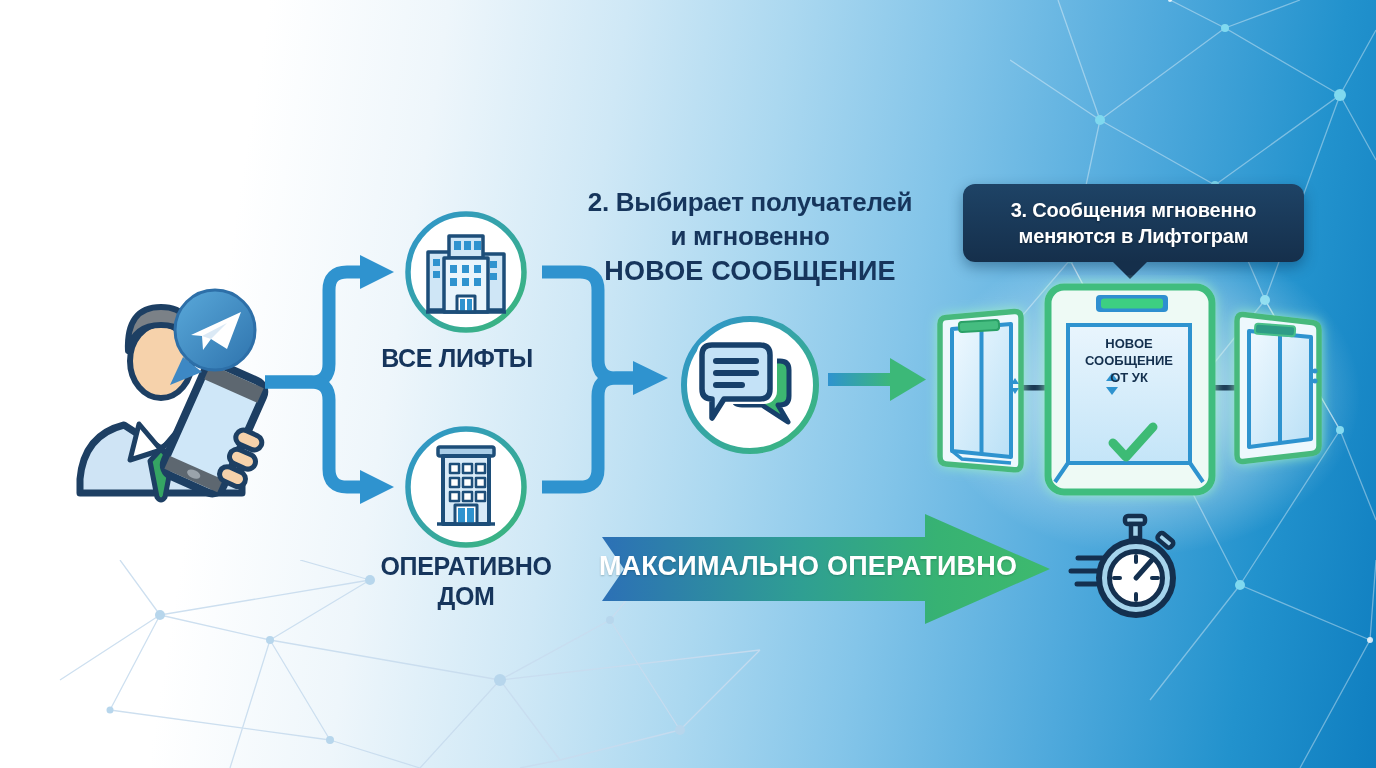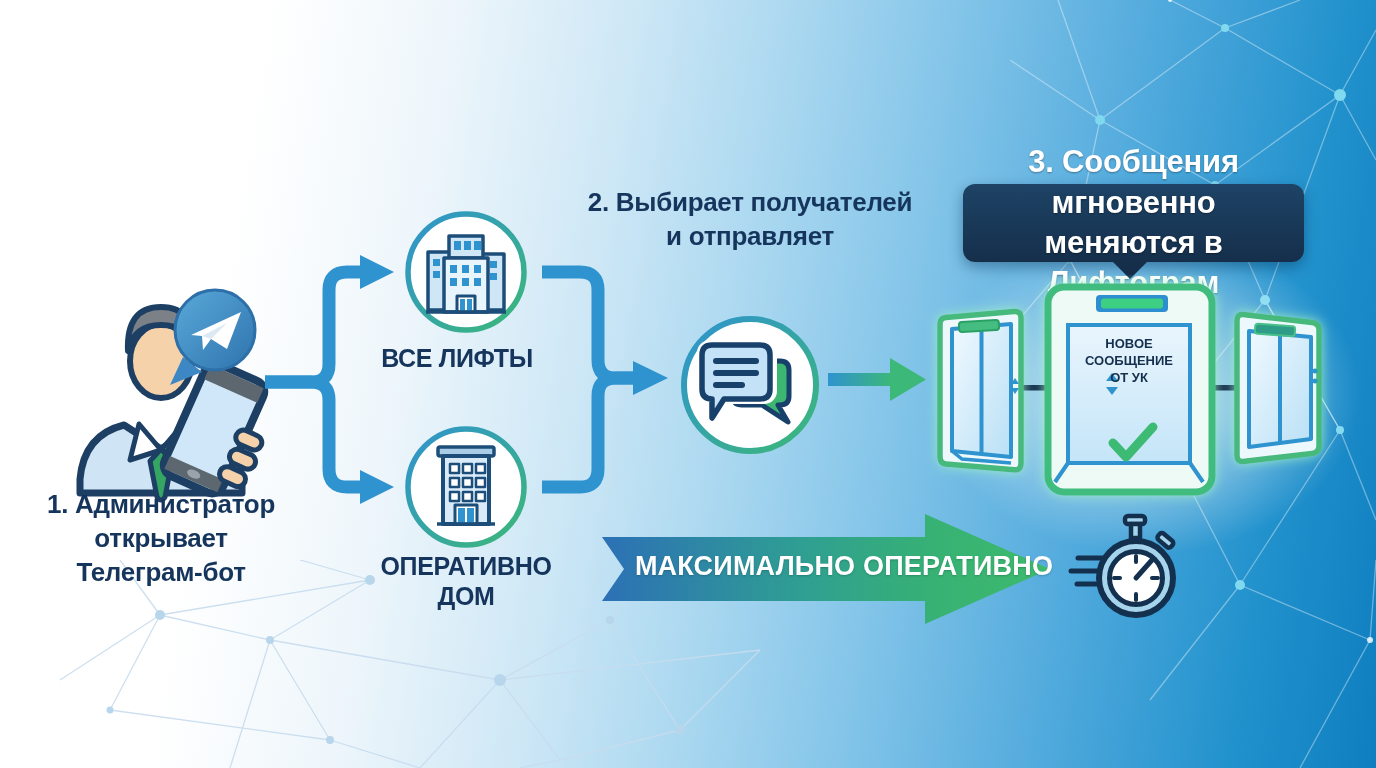--- a/index.html
+++ b/index.html
@@ -13,21 +13,21 @@
   .pre{white-space:pre-line;}
   .step1{font-size:26px;line-height:1.3;}
   .step2 span{display:block;font-size:26px;line-height:1.3;}
   .step2 .l3{font-size:27px;font-weight:800;letter-spacing:.2px;}
   .circle-label{font-size:25px;font-weight:800;line-height:1.18;}
   .banner{
     background:linear-gradient(180deg,#1e4366 0%,#152f4b 100%);
     border-radius:12px;box-shadow:0 5px 14px rgba(3,40,75,.4);
     display:flex;align-items:center;justify-content:center;
   }
-  .banner-text{color:#fff;font-size:31px;font-weight:700;line-height:1.3;text-align:center;
+  .banner-text{color:#fff;font-size:20px;font-weight:700;line-height:1.3;text-align:center;
     text-shadow:0 1px 2px rgba(0,0,0,.35);letter-spacing:-0.2px;}
   .banner-tail{position:absolute;top:100%;left:150px;width:0;height:0;
     border-left:17px solid transparent;border-right:17px solid transparent;
     border-top:17px solid #152f4b;}
   .screen-text{color:#14304e;font-size:13px;font-weight:700;line-height:1.3;text-align:center;
     display:flex;align-items:flex-start;justify-content:center;}
   .speed-text{color:#ffffff;font-size:27px;font-weight:800;text-align:center;letter-spacing:.2px;
     text-shadow:0 1px 2px rgba(0,40,30,.25);}
   .glow{background:radial-gradient(closest-side,rgba(255,255,255,.8),rgba(255,255,255,0));}
   svg{display:block;width:100%;height:100%;}
@@ -117,23 +117,20 @@
 
         <g>
           <path d="M131,74 l-13,28 l32,-13 z" fill="#3d88c4"></path>
           <circle cx="163" cy="47" r="40" fill="url(#tg)" stroke="#2d6fa8" stroke-width="3"></circle>
           <path d="M139,52 L189,29 L175,66 L159,56 L151,67 L150,53 Z" fill="#ffffff"></path>
           <path d="M150,53 L175,40 L159,56 Z" fill="#dbe9f5"></path>
         </g>
       </g>
     </svg>
   </div>
-  <div class="abs cap step1 pre" style="left:28px;top:488px;width:266px;">1. Администратор
-открывает
-Телеграм-бот</div>
 
   <div class="abs" style="left:263px;top:250px;width:150px;height:280px;">
     <svg viewBox="0 0 150 280">
       <g stroke="#2f93cf" stroke-width="13" fill="none">
         <path d="M2,132 H48 Q66,132 66,114 V40 Q66,22 84,22 H98"></path>
         <path d="M2,132 H48 Q66,132 66,150 V219 Q66,237 84,237 H98"></path>
       </g>
       <polygon points="97,5 131,22 97,39" fill="#2f93cf"></polygon>
       <polygon points="97,220 131,237 97,254" fill="#2f93cf"></polygon>
     </svg>
@@ -219,21 +216,22 @@
       <g stroke="#2f93cf" stroke-width="13" fill="none">
         <path d="M2,17 H40 Q58,17 58,35 V105 Q58,123 76,123 H94"></path>
         <path d="M2,232 H40 Q58,232 58,214 V141 Q58,123 76,123 H94"></path>
       </g>
       <polygon points="93,106 128,123 93,140" fill="#2f93cf"></polygon>
     </svg>
   </div>
 
   <div class="abs cap step2" style="left:565px;top:186px;width:370px;">
     <span class="l1">2. Выбирает получателей</span>
-    <span class="l2">и отправляет</span>
+    <span class="l2">и мгновенно</span>
+    <span class="l3">НОВОЕ СООБЩЕНИЕ</span>
   </div>
 
   <div class="abs" style="left:678px;top:313px;width:144px;height:144px;">
     <svg viewBox="0 0 144 144">
       <circle cx="72" cy="72" r="66" fill="#ffffff" stroke="url(#ring)" stroke-width="6"></circle>
       <g stroke-linejoin="round">
         <path d="M64,48 h38 q9,0 9,9 v26 q0,9 -9,9 h-2 l10,17 l-26,-17 h-20 q-9,0 -9,-9 v-26 q0,-9 9,-9 Z" fill="#3db671" stroke="#17406b" stroke-width="5"></path>
         <rect x="19" y="27" width="80" height="64" rx="13" fill="#ffffff"></rect>
         <path d="M34,32 h48 q10,0 10,10 v34 q0,10 -10,10 h-36 l-12,19 v-19 q-10,0 -10,-10 v-34 q0,-10 10,-10 Z" fill="#c4e2f7" stroke="#17406b" stroke-width="5.5"></path>
         <g stroke="#17406b" stroke-width="6" stroke-linecap="round">
@@ -324,21 +322,21 @@
         <linearGradient id="speedG" x1="0" y1="0" x2="1" y2="0">
           <stop offset="0" stop-color="#2c70b6"></stop>
           <stop offset=".45" stop-color="#2f9f92"></stop>
           <stop offset=".75" stop-color="#37b273"></stop>
           <stop offset="1" stop-color="#3eba6e"></stop>
         </linearGradient>
       </defs>
       <polygon points="7,32 330,32 330,9 455,64 330,119 330,96 7,96 29,64" fill="url(#speedG)"></polygon>
     </svg>
   </div>
-  <div class="abs speed-text" style="left:598px;top:551px;width:420px;margin-left:36px;">МАКСИМАЛЬНО ОПЕРАТИВНО</div>
+  <div class="abs speed-text" style="left:598px;top:551px;width:420px;">МАКСИМАЛЬНО ОПЕРАТИВНО</div>
 
   <div class="abs" style="left:1062px;top:512px;width:130px;height:118px;">
     <svg viewBox="0 0 130 118">
       <g stroke="#14304f" stroke-linecap="round">
         <path d="M16,46 H40" stroke-width="5"></path>
         <path d="M9,59 H36" stroke-width="5"></path>
         <path d="M15,72 H34" stroke-width="5"></path>
         <rect x="63" y="4" width="20" height="8" rx="3" fill="#a5d4ec" stroke-width="4.5"></rect>
         <rect x="69" y="12" width="9" height="14" fill="#a5d4ec" stroke-width="4.5"></rect>
         <rect x="95" y="24" width="17" height="8" rx="3" fill="#a5d4ec" stroke-width="4.5" transform="rotate(40 103 28)"></rect>

